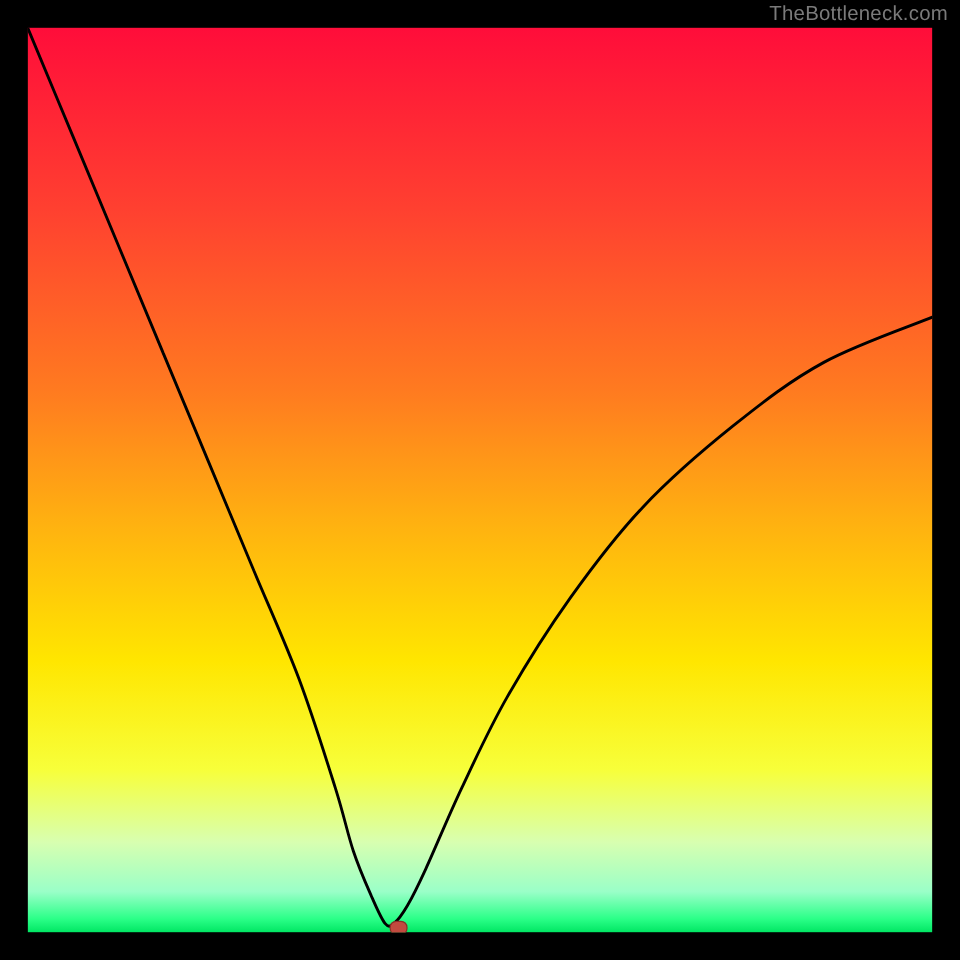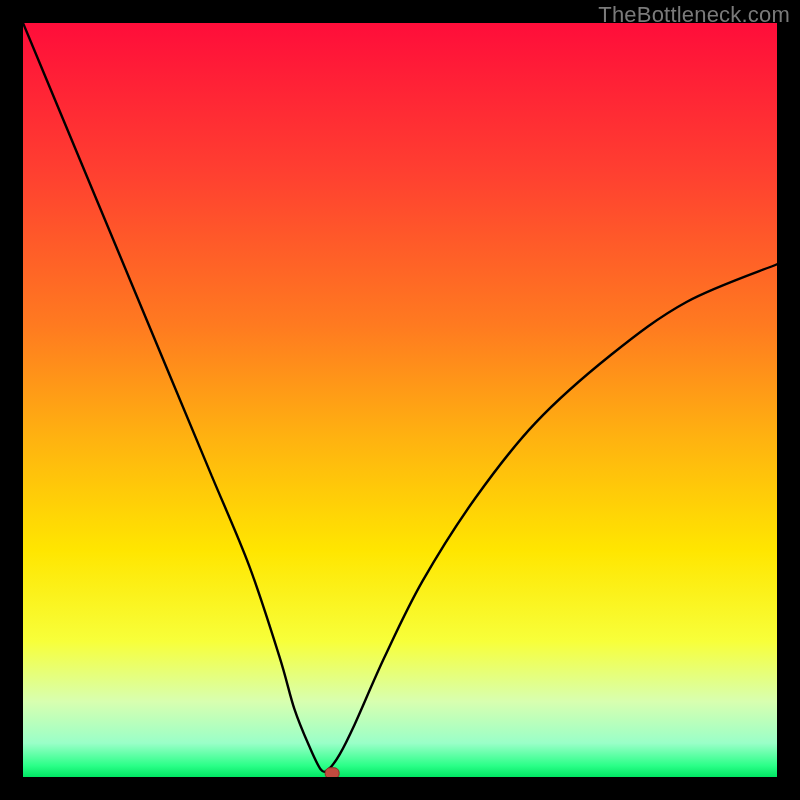--- a/index.html
+++ b/index.html
@@ -17,21 +17,21 @@
     top: 23px;
     width: 754px;
     height: 754px;
     background: #000;
   }
   .watermark {
     position: absolute;
     top: 2px;
     right: 10px;
     color: #7a7a7a;
-    font-size: 22px;
+    font-size: 17px;
     font-weight: 500;
     letter-spacing: 0.2px;
     z-index: 10;
   }
   svg {
     display: block;
   }
 </style>
 </head>
 <body>

